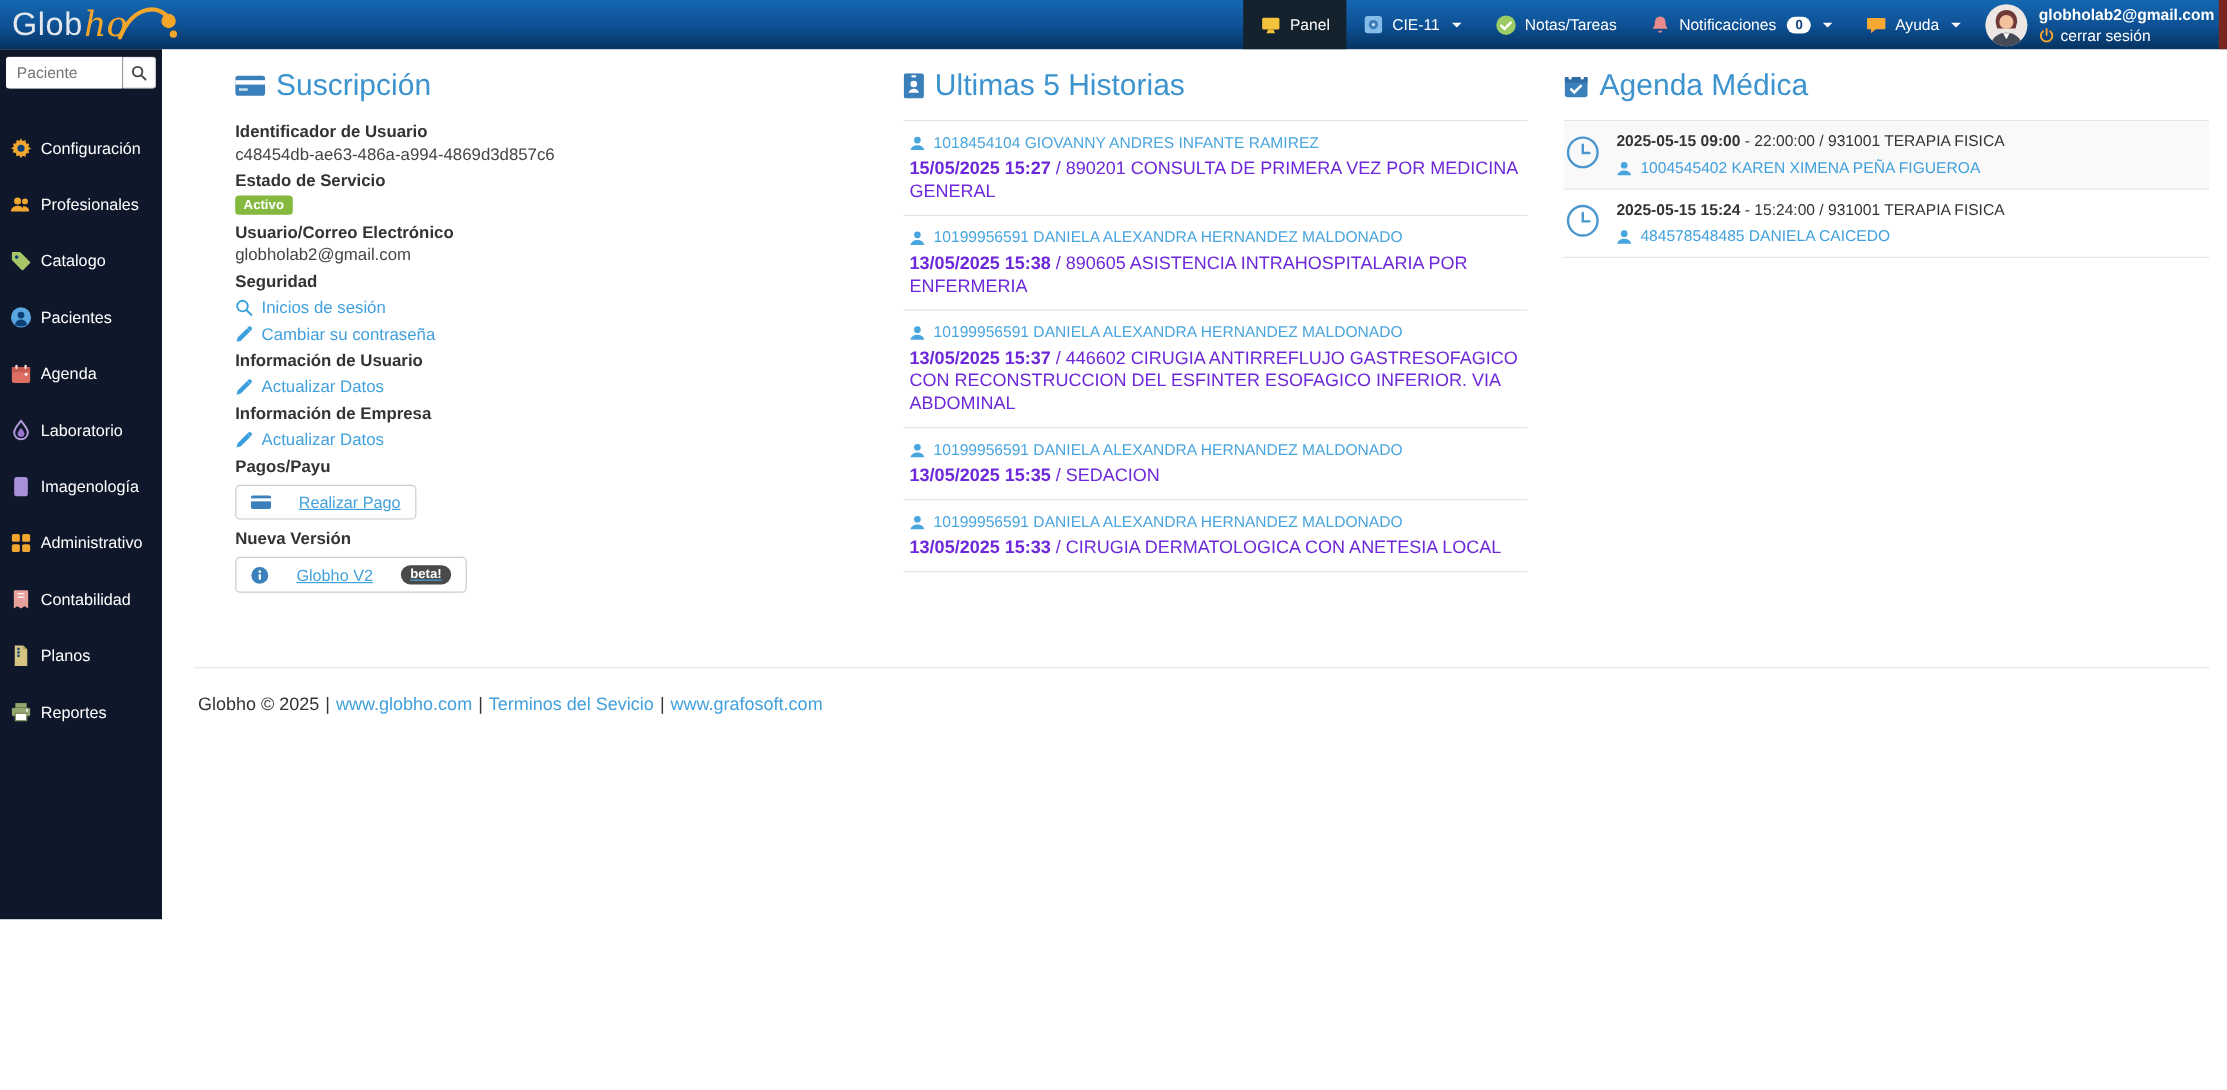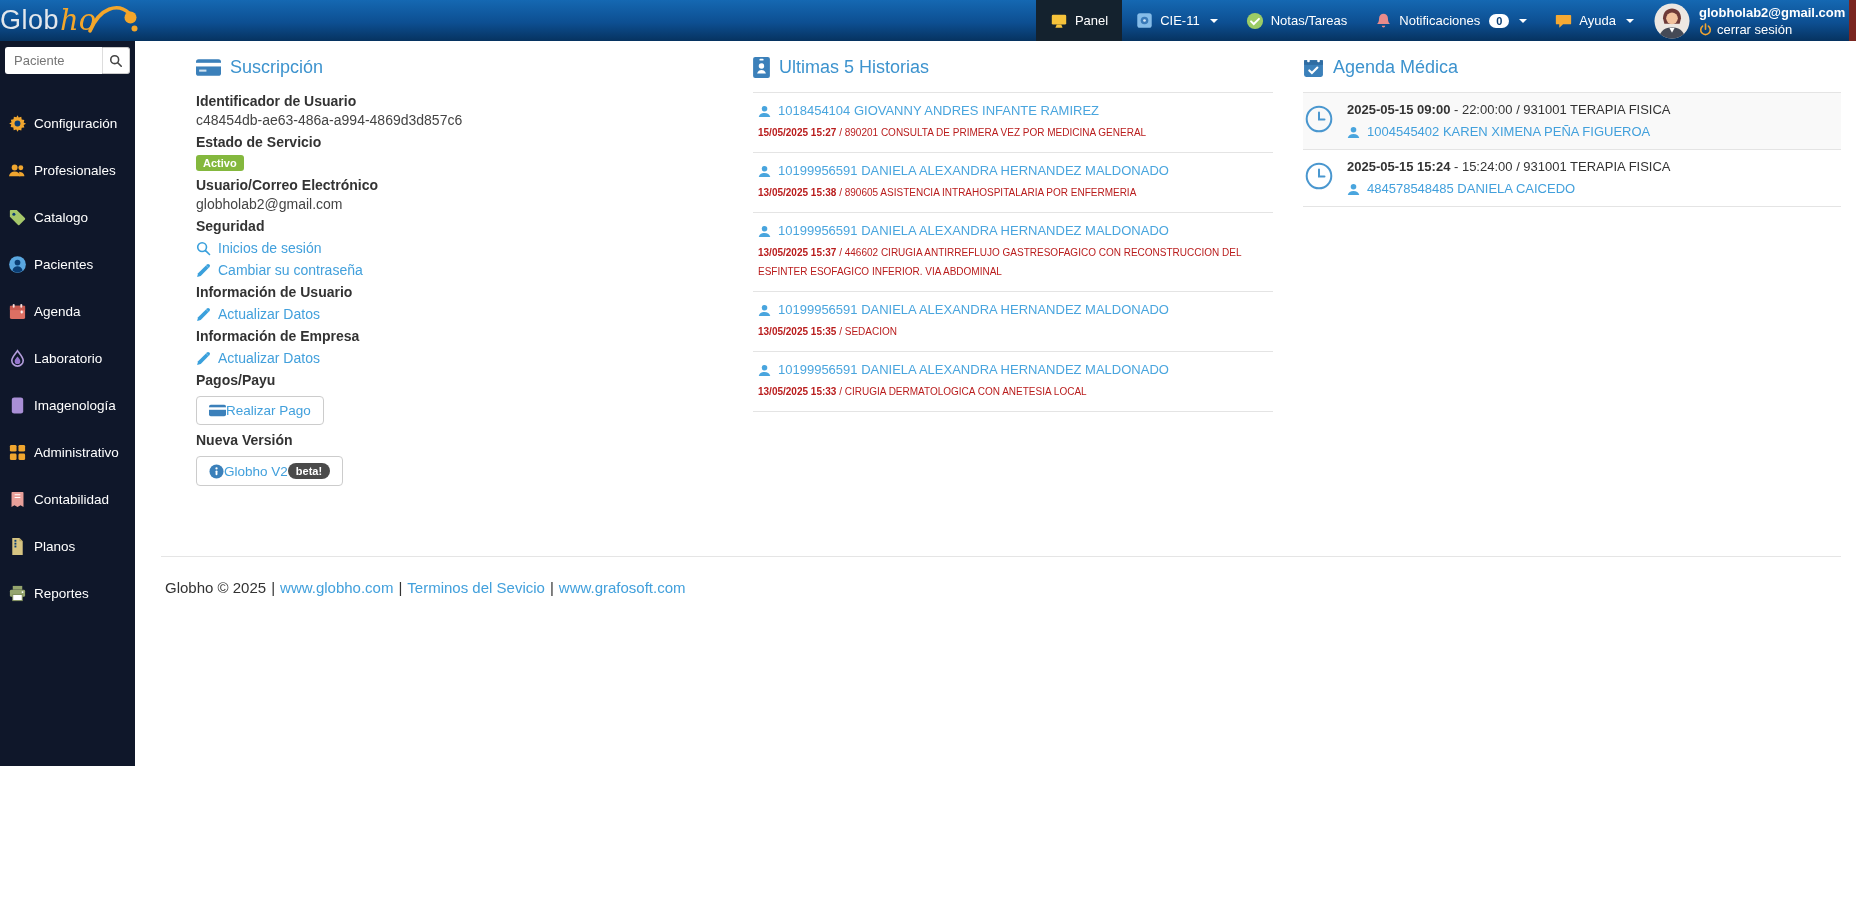--- a/index.html
+++ b/index.html
@@ -9,21 +9,21 @@
     background:#fff; font-family:"Liberation Sans", sans-serif;
     position:relative;
   }
 
   
   .navbar {
     position:relative; height:41px; width:100%;
     background:linear-gradient(180deg,#1568b2 0%,#0d4f92 55%,#063360 100%);
     display:flex; align-items:stretch; color:#fff; z-index:3;
   }
-  .logo { display:flex; align-items:center; padding-left:0; width:210px; flex:none; }
+  .logo { display:flex; align-items:center; padding-left:10px; width:210px; flex:none; }
   .logo-glob { font-size:27px; color:#e3e7ec; letter-spacing:.5px; line-height:1; }
   .logo-ho { font-size:29px; color:#f4a62a; font-style:italic; font-family:"DejaVu Serif", serif; line-height:1; margin-left:1px; }
   .logo-swoosh { margin-left:-8px; margin-top:-4px; }
   .nav-right { margin-left:auto; display:flex; align-items:stretch; }
   .nav-item {
     display:flex; align-items:center; gap:7px; padding:12px 14px;
     font-size:13px; color:#fff; cursor:pointer; white-space:nowrap;text-align:right;
   }
   .nav-item.active { background:#14222e; }
   .caret { width:0; height:0; border-left:4px solid transparent; border-right:4px solid transparent; border-top:4px solid #fff; margin-left:3px; }
@@ -50,37 +50,37 @@
   .side-item { height:47px; display:flex; align-items:center; gap:7px; padding:0 8px; color:#fff; font-size:13.5px; cursor:pointer; }
   .side-item svg { width:19px; height:19px; flex:none; }
 
   
   .main { margin-left:135px; }
   .cols { display:flex; align-items:flex-start; padding:16px 15px 0 61px; min-height:499px; }
   .col-sub   { width:557px; flex:none; padding-right:80px; }
   .col-hist  { width:550px; flex:none; padding-right:30px; }
   .col-agenda{ flex:1; min-width:0; }
 
-  .sec-header { display:flex; align-items:center; gap:9px; color:#3d93ce; font-size:18px; margin:0 0 14px 0; font-weight:normal; }
+  .sec-header { display:flex; align-items:center; gap:9px; color:#3d93ce; font-size:25px; margin:0 0 14px 0; font-weight:normal; }
   .sec-header svg { flex:none; }
 
   .field-label { font-weight:bold; color:#333; font-size:14px; line-height:19px; margin-top:3px; }
   .field-value { color:#444; font-size:14px; line-height:19px; }
   .badge-green { display:inline-block; background:#84b83e; color:#fff; font-size:11px; font-weight:bold; padding:2px 7px; border-radius:3px; margin:3px 0 2px; }
   .blue-link { display:flex; align-items:center; gap:7px; color:#42a0dc; font-size:14px; line-height:20px; margin:2px 0; cursor:pointer; text-decoration:none; }
   .btn {
-    display:inline-flex; align-items:center; gap:0; background:#fff; border:1px solid #ccc;
-    border-radius:4px; padding:6px 12px; font-size:13.5px; color:#42a0dc; cursor:pointer; margin:6px 0 3px;
+    display:inline-flex; align-items:center; gap:23px; background:#fff; border:1px solid #ccc;
+    border-radius:4px; padding:6px 12px; font-size:13.5px; color:#42a0dc; cursor:pointer; margin:6px 0 3px;text-decoration:underline;
   }
   .badge-beta { background:#4a4a4a; color:#fff; font-weight:bold; font-size:11px; padding:2px 8px; border-radius:9px; }
 
   .hist-list { border-top:1px solid #e4e4e4; }
   .hist-item { padding:9px 0 10px 5px; border-bottom:1px solid #e4e4e4; }
   .hist-link { display:flex; align-items:center; gap:7px; color:#49a5de; font-size:13px; line-height:18px; cursor:pointer; text-decoration:none; }
-  .hist-desc { color:#b91c1c; font-size:10px; line-height:19px; margin-top:3px; }
+  .hist-desc { color:#6d28d9; font-size:15px; line-height:19px; margin-top:3px; }
 
   .agenda-list { border-top:1px solid #e4e4e4; }
   .agenda-item { display:flex; align-items:center; gap:14px; padding:8px 10px 8px 2px; border-bottom:1px solid #e4e4e4; }
   .agenda-item.shaded { background:#f9f9f9; }
   .agenda-time { color:#333; font-size:13px; line-height:18px;text-align:right; }
   .agenda-patient { display:flex; align-items:center; gap:7px; color:#42a0dc; font-size:13px; line-height:18px; margin-top:4px; cursor:pointer; text-decoration:none; }
   .clock-wrap { flex:none; }
 
   .footer { margin:16px 15px 0 26px; border-top:1px solid #e5e5e5; padding:22px 0 0 4px; font-size:15px; color:#333; }
   .footer a { color:#42a0dc; text-decoration:none; cursor:pointer; }

